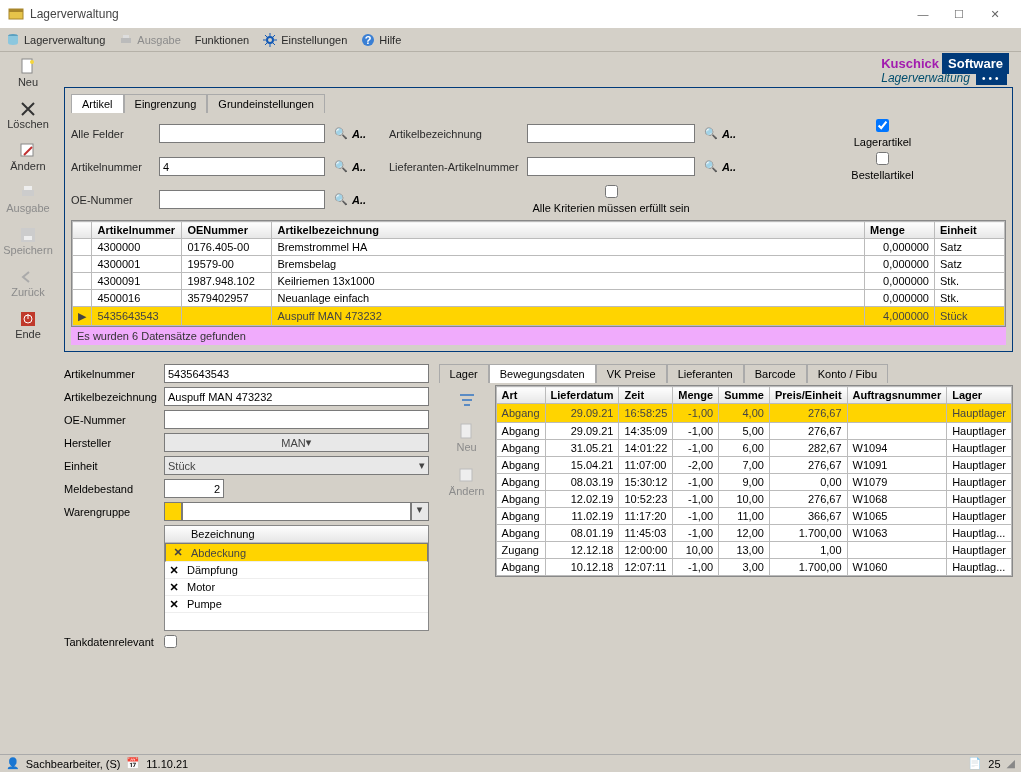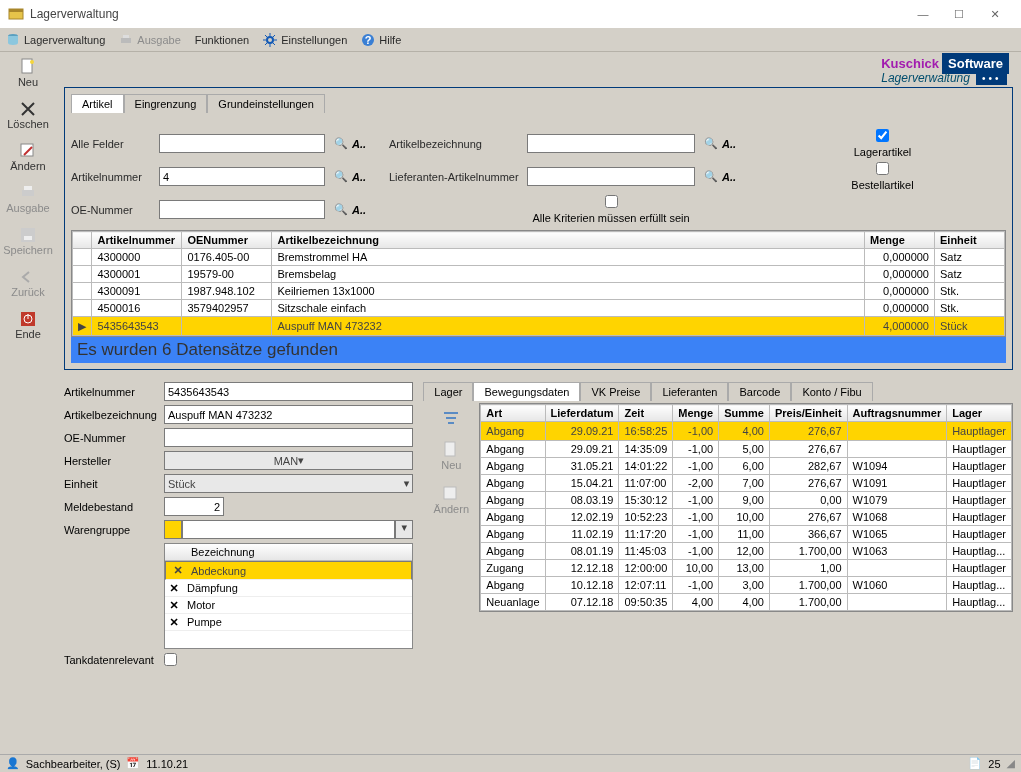--- a/index.html
+++ b/index.html
@@ -18,39 +18,39 @@
 .tb-btn.disabled { color: #8b8b8b; }
 .tb-ico { width: 18px; height: 18px; }
 .main { flex: 1; padding: 4px 8px; overflow: hidden; }
 .brand { display: flex; justify-content: flex-end; align-items: flex-end; margin-bottom: 2px; }
 .brand-text { text-align: right; margin-right: 4px; }
 .brand-soft { background: #003a7a; color: #fff; padding: 3px 6px; font-weight: bold; font-size: 13px; }
 .brand-name { font-weight: bold; font-size: 13px; color: #a21caf; text-align: center; }
 .brand-sub { color: #004d6d; font-style: italic; font-size: 12px; }
 .brand-bar { background: #003a7a; height: 14px; display: flex; align-items: center; padding: 0 6px; color:#fff; font-size:10px; letter-spacing:3px;}
 .panel { border: 1px solid #003a7a; padding: 6px; background: #d4d0c8; }
-.tabs { display: flex; margin-bottom: 16px; }
+.tabs { display: flex; margin-bottom: 6px; }
 .tab { padding: 3px 10px; background: #d4d0c8; border: 1px solid #aaa; border-bottom: none; cursor: pointer; }
 .tab.active { background: #fff; }
 .search-grid { display: grid; grid-template-columns: 80px 166px 48px 130px 168px 48px auto; gap: 4px 8px; align-items: center; margin-bottom: 6px; }
 .lbl { color: #2a2a2a; }
 .txt { height: 19px; border: 1px solid #7a7a7a; background: #fff; padding: 0 3px; }
 .sel { height: 19px; border: 1px solid #7a7a7a; background: #e8e8e8; padding: 0 3px; color:#444;}
 .icon-btns { display: inline-flex; gap: 2px; align-items: center; }
 .icon-btn { width: 16px; height: 16px; display: inline-flex; align-items: center; justify-content: center; cursor: pointer; }
 .chk { display: inline-flex; align-items: center; gap: 4px; flex-direction: column; }
 .chk input { width: 13px; height: 13px; }
 .btn { height: 21px; background: linear-gradient(#fefefe,#e1e1e1); border: 1px solid #888; padding: 0 12px; cursor: pointer; display: inline-flex; align-items: center; gap: 6px; }
 .table { width: 100%; border-collapse: collapse; background: #fff; font-size: 11px; }
 .table th, .table td { border: 1px solid #bbb; padding: 2px 5px; text-align: left; white-space: nowrap; overflow: hidden; text-overflow: ellipsis; }
 .table th { background: linear-gradient(#fefefe,#e6e6e6); }
 .table td.num { text-align: right; }
 .table tr.sel td { background: #ffd400; }
 .table-wrap { max-height: 126px; overflow-y: scroll; border: 1px solid #888; }
-.status-row { padding: 3px 6px; font-size: 17px; color: #333; background:#3b82f6; }
+.status-row { padding: 3px 6px; font-size: 11px; color: #333; background:#f0abfc; }
 
 .lower { display: flex; gap: 10px; margin-top: 12px; }
 .detail-left { width: 370px; }
 .frow { display: flex; align-items: center; margin-bottom: 4px; }
 .frow .flbl { width: 100px; }
 .frow .fval { flex: 1; }
 .mini-list { border: 1px solid #888; background: #fff; height: 106px; overflow-y: scroll; }
 .mini-head { display: flex; background: linear-gradient(#fefefe,#e6e6e6); border-bottom:1px solid #bbb; }
 .mini-head div { padding: 2px 8px; flex:1; }
 .mini-row { display: flex; align-items: center; border-bottom:1px solid #eee; }
@@ -276,21 +276,21 @@
                 <td>4300091</td>
                 <td>1987.948.102</td>
                 <td>Keilriemen 13x1000</td>
                 <td class="num">0,000000</td>
                 <td>Stk.</td>
               </tr>
               <tr>
                 <td></td>
                 <td>4500016</td>
                 <td>3579402957</td>
-                <td>Sitzschale einfach</td>
+                <td>Neuanlage einfach</td>
                 <td class="num">0,000000</td>
                 <td>Stk.</td>
               </tr>
               <tr class="sel">
                 <td>▶</td>
                 <td>5435643543</td>
                 <td></td>
                 <td>Auspuff MAN 473232</td>
                 <td class="num">4,000000</td>
                 <td>Stück</td>
@@ -524,30 +524,20 @@
                     <tr>
                       <td>Abgang</td>
                       <td class="num">10.12.18</td>
                       <td>12:07:11</td>
                       <td class="num">-1,00</td>
                       <td class="num">3,00</td>
                       <td class="num">1.700,00</td>
                       <td>W1060</td>
                       <td>Hauptlag...</td>
                     </tr>
-                    <tr>
-                      <td>Neuanlage</td>
-                      <td class="num">07.12.18</td>
-                      <td>09:50:35</td>
-                      <td class="num">4,00</td>
-                      <td class="num">4,00</td>
-                      <td class="num">1.700,00</td>
-                      <td></td>
-                      <td>Hauptlag...</td>
-                    </tr>
                   </tbody>
               </table>
             </div>
           </div>
         </div>
       </div>
     </div>
   </div>
 </div>
 

